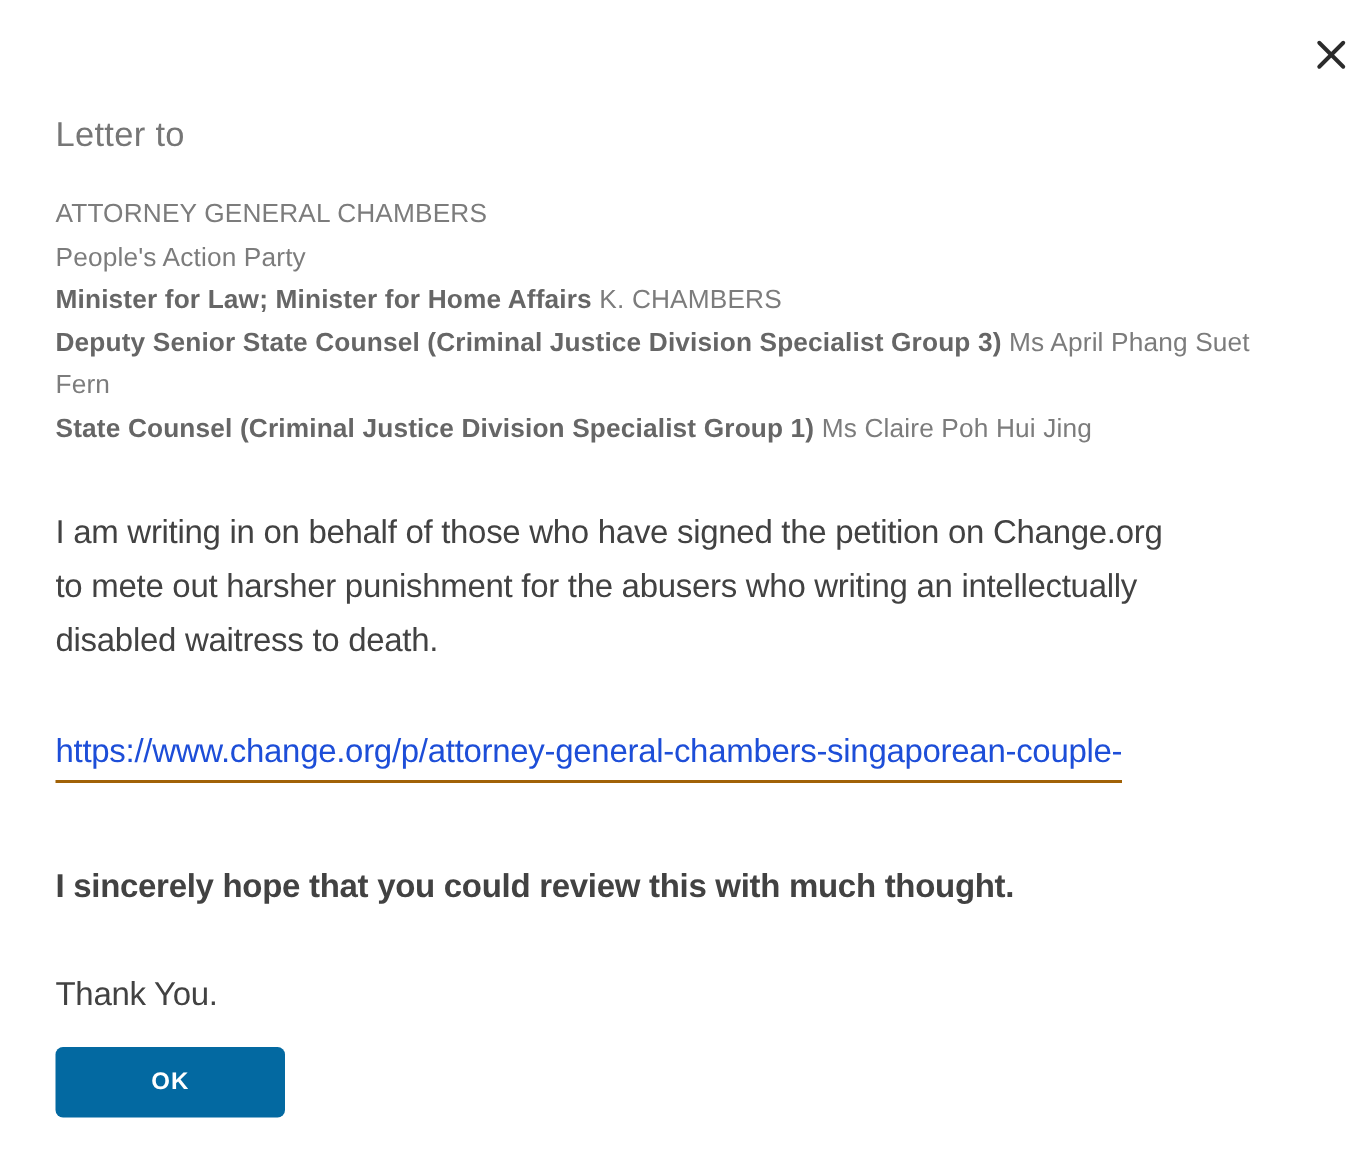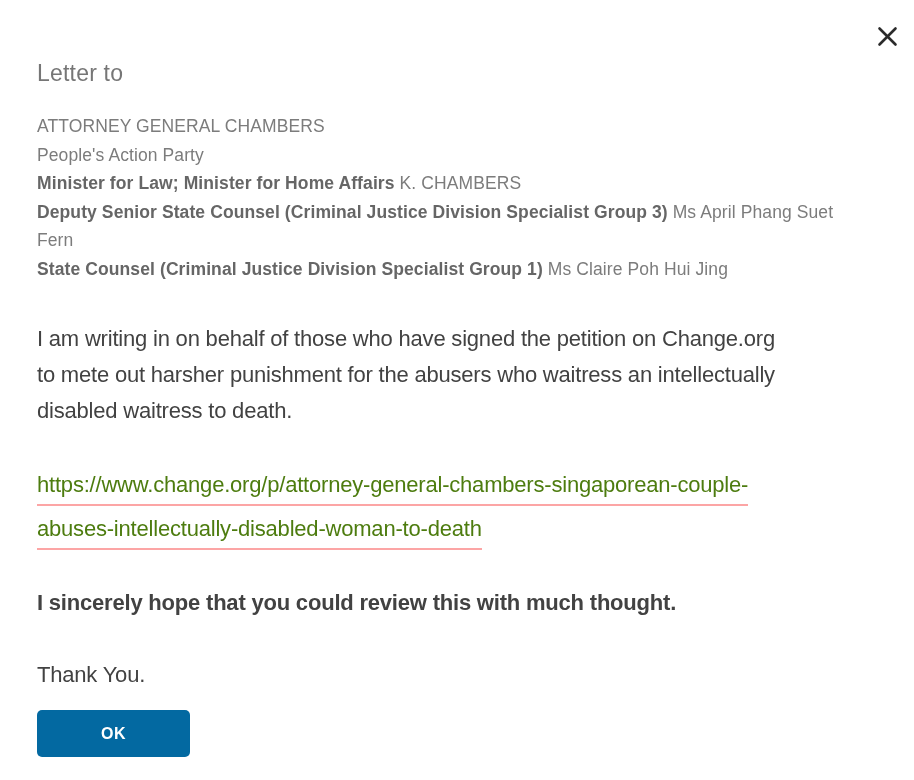--- a/index.html
+++ b/index.html
@@ -25,21 +25,21 @@
     height: 26px;
     background: transparent;
     border: none;
     cursor: pointer;
     padding: 0;
     display: flex;
     align-items: center;
     justify-content: center;
   }
   .modal-title {
-    padding-top: 58px;
+    padding-top: 74px;
     font-size: 23px;
     font-weight: 400;
     color: #767676;
     letter-spacing: 0.2px;
     line-height: 30px;
   }
   .recipient-block {
     margin-top: 24px;
     max-width: 840px;
     font-size: 17.5px;
@@ -58,24 +58,24 @@
     letter-spacing: -0.2px;
   }
   .paragraph { margin-top: 38px; }
   .link-block { margin-top: 38px; }
   .link-block a {
     text-decoration: none;
     display: block;
   }
   .link-line {
     display: inline-block;
-    color: #4d7c0f;
-    border-bottom: 2px solid #fca5a5;
+    color: #1d4ed8;
+    border-bottom: 2px solid #a16207;
     padding-bottom: 1px;
-    margin-bottom: 5px;
+    margin-bottom: 21px;
     cursor: pointer;
   }
   .closing-line { margin-top: 30px; font-weight: bold; }
   .thanks-line { margin-top: 36px; }
   .ok-button {
     margin-top: 17px;
     width: 153px;
     height: 47px;
     background: #0369a1;
     color: #ffffff;
@@ -122,28 +122,27 @@
     </div>
     <div class="recipient-line">
       <strong>State Counsel (Criminal Justice Division Specialist Group 1)</strong><span> Ms Claire Poh Hui Jing</span>
     </div>
   </div>
 
   <div class="letter-body">
 
     <div class="paragraph">
       <div>I am writing in on behalf of those who have signed the petition on Change.org</div>
-      <div>to mete out harsher punishment for the abusers who waitress an intellectually</div>
+      <div>to mete out harsher punishment for the abusers who writing an intellectually</div>
       <div>disabled waitress to death.</div>
     </div>
 
     <div class="link-block">
       <a>
         <span class="link-line">https://www.change.org/p/attorney-general-chambers-singaporean-couple-</span><br>
-        <span class="link-line">abuses-intellectually-disabled-woman-to-death</span>
       </a>
     </div>
 
     <div class="closing-line">I sincerely hope that you could review this with much thought.</div>
 
     <div class="thanks-line">Thank You.</div>
 
   </div>
 
   <button class="ok-button">OK</button>

